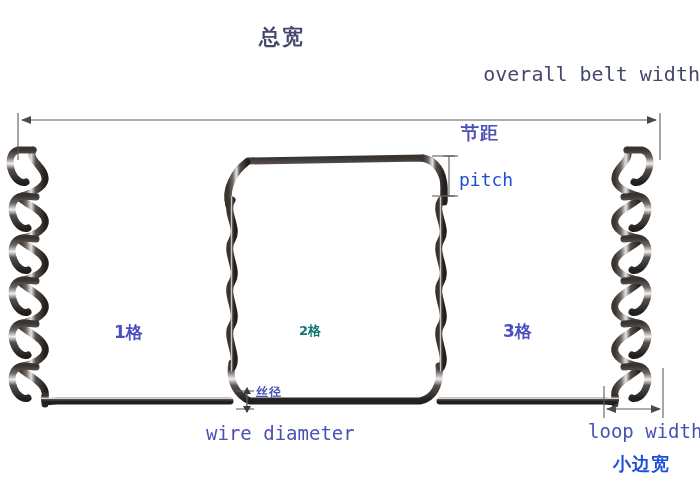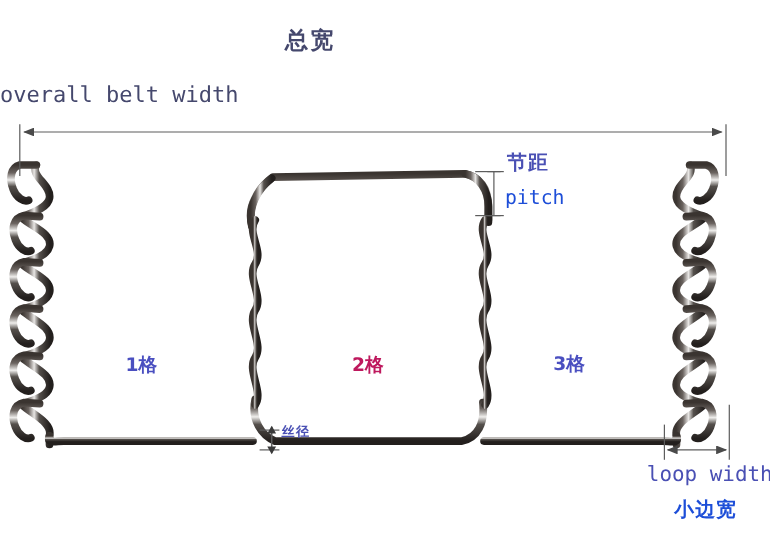--- a/index.html
+++ b/index.html
@@ -41,48 +41,48 @@
     font-weight: 400;
   }
   #title-cn {
     left: 0; top: 26px; width: 564px;
     text-align: center;
     font-size: 21px;
     color: #45486d;
     letter-spacing: 2px;
   }
   #title-en {
-    left: 0; top: 76px; width: 700px;
-    text-align: left;
+    left: 0; top: 64px; width: 700px;
+    text-align: right;
     font-size: 20px;
     color: #45486d;
     letter-spacing: 0px;
   }
   #pitch-cn {
-    left: 461px; top: 140px;
+    left: 461px; top: 124px;
     font-size: 18px;
     color: #4a50b4;
     letter-spacing: 1px;
   }
   #pitch-en {
     left: 459px; top: 171px;
     font-size: 18px;
     color: #1d4ed8;
   }
   #cell-1 {
     left: 114px; top: 324px;
     font-size: 17px;
     color: #4a4fc0;
     font-family: "DejaVu Sans", "Liberation Sans", sans-serif;
     font-weight: 700;
   }
   #cell-2 {
-    left: 320px; top: 324px;
-    font-size: 17px;
-    color: #be185d;
+    left: 299px; top: 324px;
+    font-size: 13px;
+    color: #0f766e;
     font-family: "DejaVu Sans", "Liberation Sans", sans-serif;
     font-weight: 700;
   }
   #cell-3 {
     left: 503px; top: 323px;
     font-size: 17px;
     color: #4a4fc0;
     font-family: "DejaVu Sans", "Liberation Sans", sans-serif;
     font-weight: 700;
   }
@@ -280,18 +280,19 @@
   <div class="lbl lbl-en" id="pitch-en">pitch</div>
 
   <div class="lbl" id="cell-1">1格</div>
 
   <div class="lbl" id="cell-2">2格</div>
 
   <div class="lbl" id="cell-3">3格</div>
 
   <div class="lbl lbl-cn" id="wire-cn">丝径</div>
 
+  <div class="lbl lbl-en" id="wire-en">wire diameter</div>
 
   <div class="lbl lbl-en" id="loop-en">loop width</div>
 
   <div class="lbl lbl-cn" id="loop-cn">小边宽</div>
 
 </div>
 
 </body></html>

